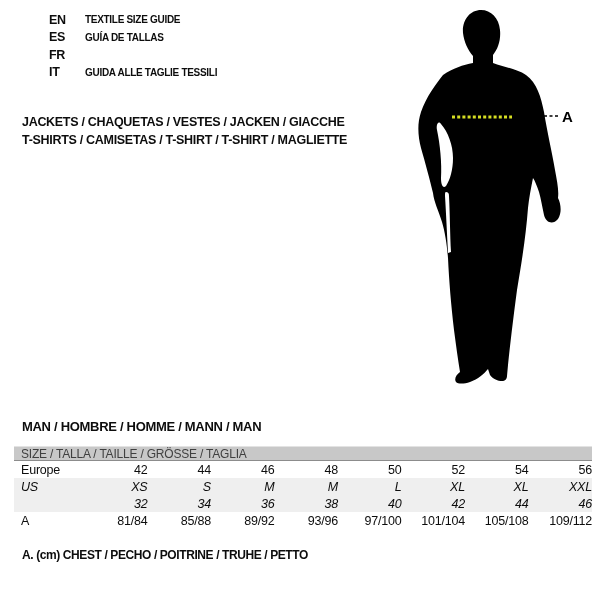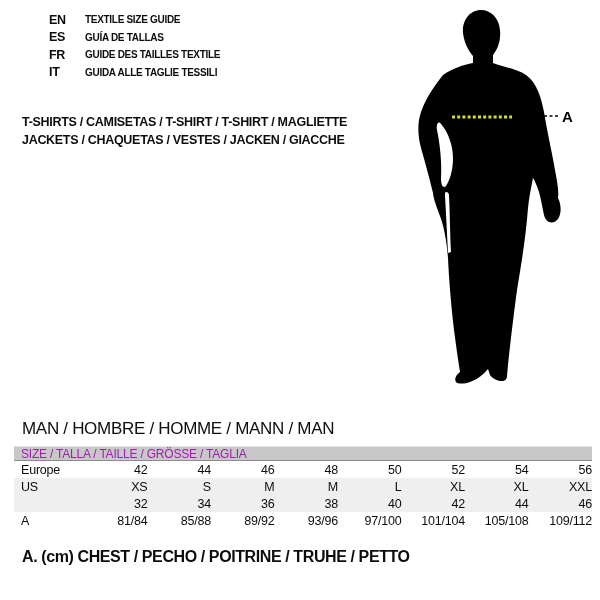--- a/index.html
+++ b/index.html
@@ -13,61 +13,60 @@
   .lang-text { font-weight:bold; font-size:10px; letter-spacing:-0.3px; white-space:nowrap; }
 
   
   .cat-block { position:absolute; left:22px; top:113px; }
   .cat-line { font-weight:bold; font-size:12.5px; letter-spacing:-0.3px; line-height:18px; white-space:nowrap; }
 
   
   .figure-wrap { position:absolute; left:400px; top:0; width:200px; height:400px; }
 
   
-  .section-title { position:absolute; left:22px; top:419px; font-weight:normal; font-size:17px; letter-spacing:-0.3px; }
+  .section-title { position:absolute; left:22px; top:419px; font-weight:bold; font-size:13px; letter-spacing:-0.3px; }
 
   
   .size-table { position:absolute; left:14px; top:446px; width:578px; font-size:12.5px; letter-spacing:-0.2px; }
   .t-header { height:15px; background:#c8c8c8; border-top:1px solid #e3e3e3; border-bottom:1px solid #8c8c8c;
-              display:flex; align-items:center; padding-left:7px; font-size:12px; color:#a21caf; }
+              display:flex; align-items:center; padding-left:7px; font-size:12px; color:#404040; }
   .t-row { display:flex; height:17px; align-items:center; }
-  .t-row.shaded { background:#efefef; }
+  .t-row.shaded { background:#efefef;font-style:italic; }
   .t-label { width:70px; padding-left:7px; }
   .t-cell { flex:1; text-align:right; }
 
   
-  .footnote { position:absolute; left:22px; top:548px; font-weight:bold; font-size:16px; letter-spacing:-0.4px; white-space:nowrap; }
+  .footnote { position:absolute; left:22px; top:548px; font-weight:bold; font-size:12px; letter-spacing:-0.4px; white-space:nowrap; }
 </style>
 </head>
 <body>
 
 <div id="canvas">
 
   <div class="lang-block">
     <div class="lang-row">
       <span class="lang-code">EN</span>
       <span class="lang-text">TEXTILE SIZE GUIDE</span>
     </div>
     <div class="lang-row">
       <span class="lang-code">ES</span>
       <span class="lang-text">GUÍA DE TALLAS</span>
     </div>
     <div class="lang-row">
       <span class="lang-code">FR</span>
-      <span class="lang-text">GUIDE DES TAILLES TEXTILE</span>
     </div>
     <div class="lang-row">
       <span class="lang-code">IT</span>
       <span class="lang-text">GUIDA ALLE TAGLIE TESSILI</span>
     </div>
   </div>
 
   <div class="cat-block">
+    <div class="cat-line">JACKETS / CHAQUETAS / VESTES / JACKEN / GIACCHE</div>
     <div class="cat-line">T-SHIRTS / CAMISETAS / T-SHIRT / T-SHIRT / MAGLIETTE</div>
-    <div class="cat-line">JACKETS / CHAQUETAS / VESTES / JACKEN / GIACCHE</div>
   </div>
 
   <div class="figure-wrap">
     <svg viewBox="0 0 200 400" width="200" height="400">
       <path fill="#000000" d="
         M 81 10
         C 91 10 99 18 100 30
         C 101 40 98 49 93 55
         L 93 63
         C 104 67 117 69 126 75

